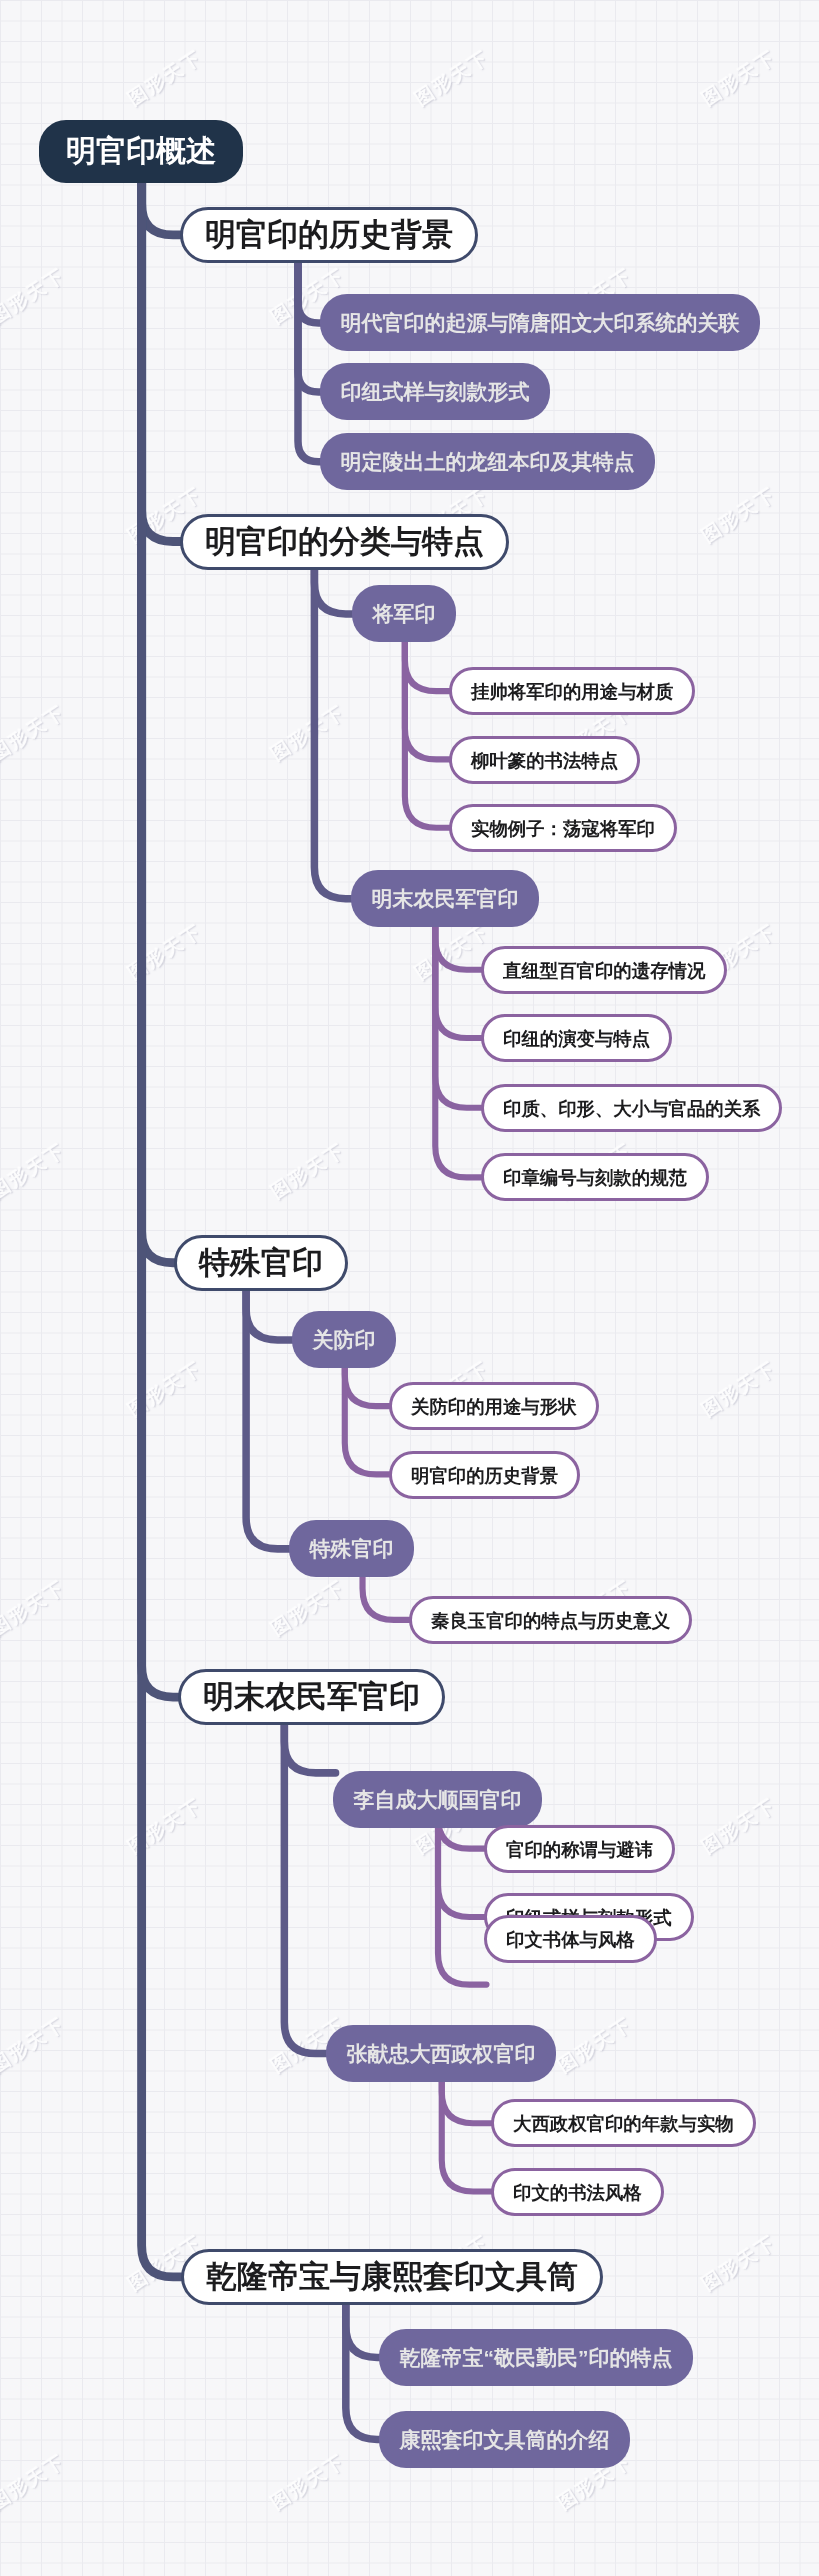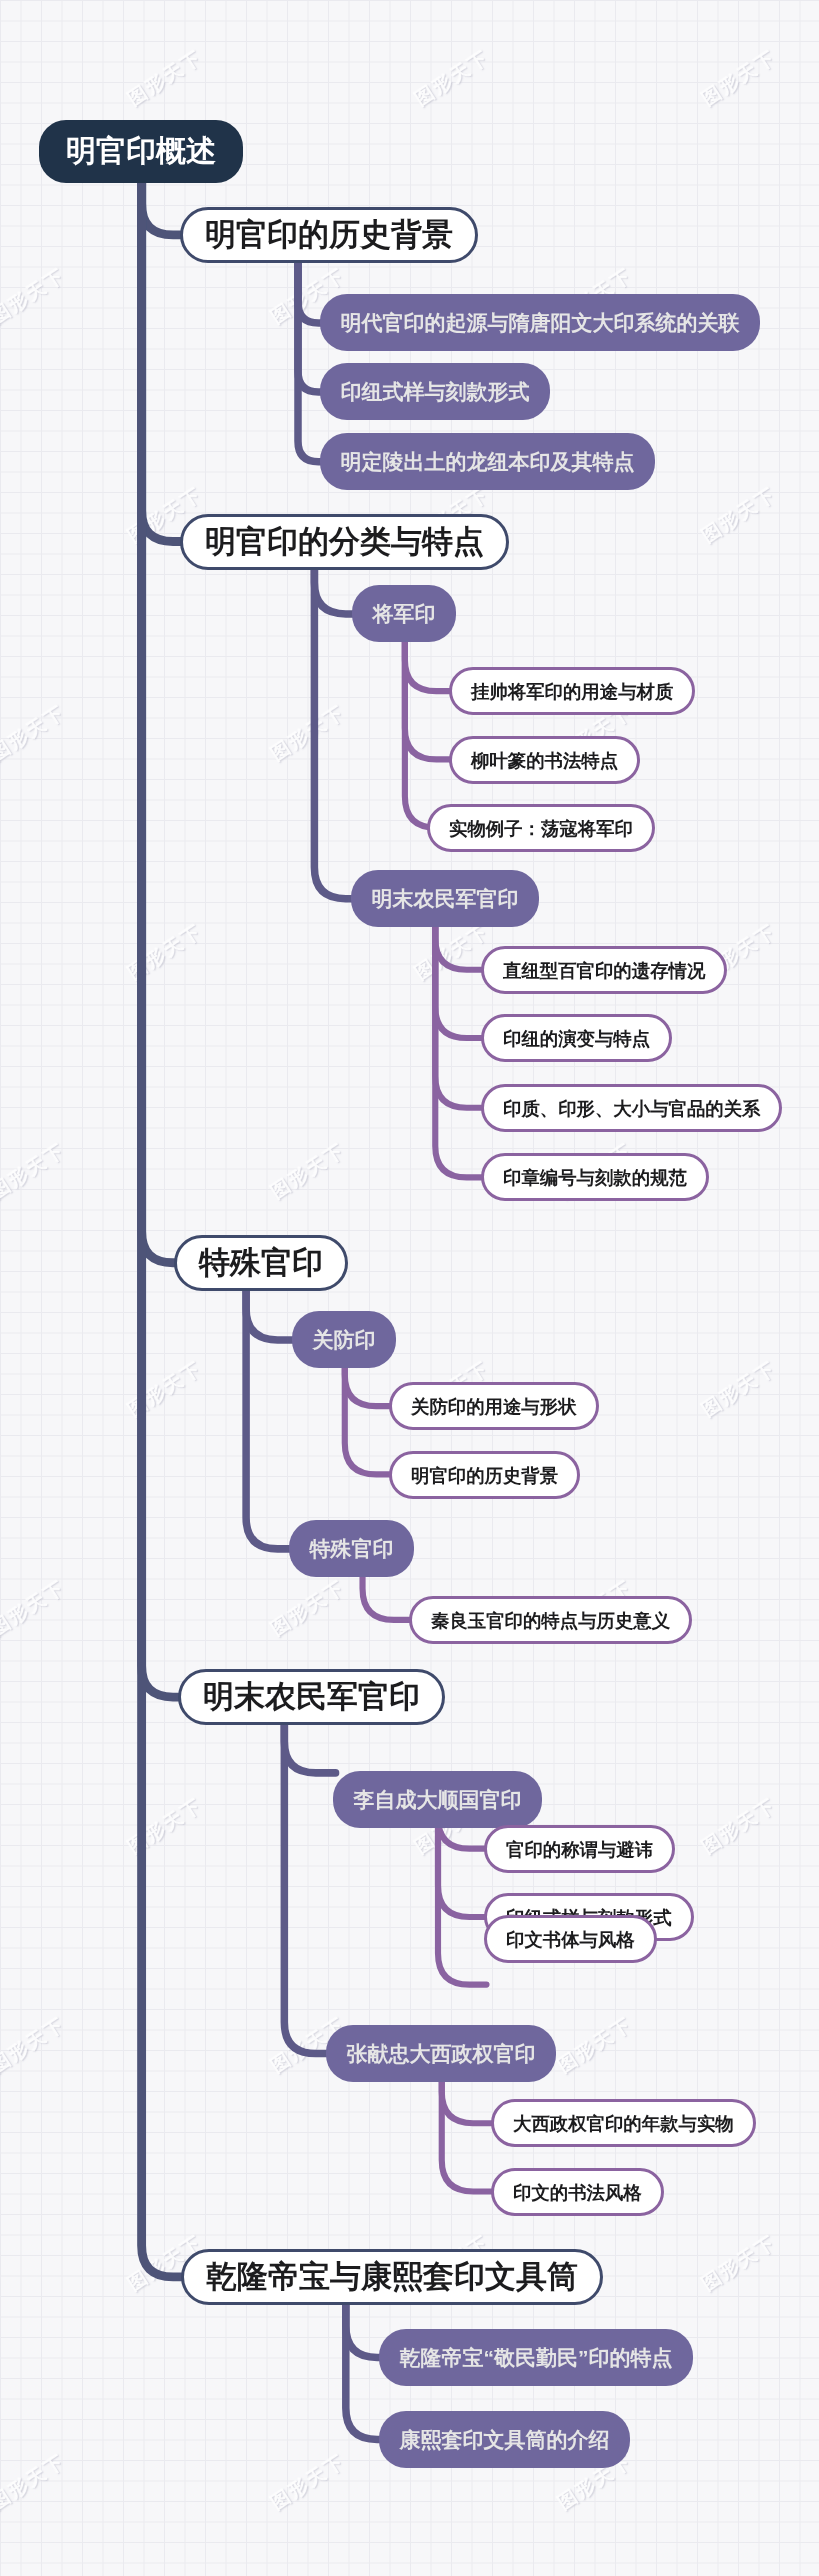--- a/index.html
+++ b/index.html
@@ -107,21 +107,21 @@
   <div id="nodes">
       <div class="node d0" style="left: 39px; top: 120px;">明官印概述</div>
       <div class="node d1" style="left: 180px; top: 207px;">明官印的历史背景</div>
       <div class="node d2" style="left: 320px; top: 294px;">明代官印的起源与隋唐阳文大印系统的关联</div>
       <div class="node d2" style="left: 320px; top: 363px;">印纽式样与刻款形式</div>
       <div class="node d2" style="left: 320px; top: 433px;">明定陵出土的龙纽本印及其特点</div>
       <div class="node d1" style="left: 180px; top: 514px;">明官印的分类与特点</div>
       <div class="node d2" style="left: 352px; top: 585px;">将军印</div>
       <div class="node d3" style="left: 449px; top: 667px;">挂帅将军印的用途与材质</div>
       <div class="node d3" style="left: 449px; top: 736px;">柳叶篆的书法特点</div>
-      <div class="node d3" style="left: 427px; top: 804px; text-align: center;">实物例子：荡寇将军印</div>
+      <div class="node d3" style="left: 449px; top: 804px; text-align: center;">实物例子：荡寇将军印</div>
       <div class="node d2" style="left: 351px; top: 870px;">明末农民军官印</div>
       <div class="node d3" style="left: 481px; top: 946px;">直纽型百官印的遗存情况</div>
       <div class="node d3" style="left: 481px; top: 1014px;">印纽的演变与特点</div>
       <div class="node d3" style="left: 481px; top: 1084px;">印质、印形、大小与官品的关系</div>
       <div class="node d3" style="left: 481px; top: 1153px;">印章编号与刻款的规范</div>
       <div class="node d1" style="left: 174px; top: 1235px;">特殊官印</div>
       <div class="node d2" style="left: 292px; top: 1311px;">关防印</div>
       <div class="node d3" style="left: 389px; top: 1382px;">关防印的用途与形状</div>
       <div class="node d3" style="left: 389px; top: 1451px;">明官印的历史背景</div>
       <div class="node d2" style="left: 289px; top: 1520px;">特殊官印</div>

